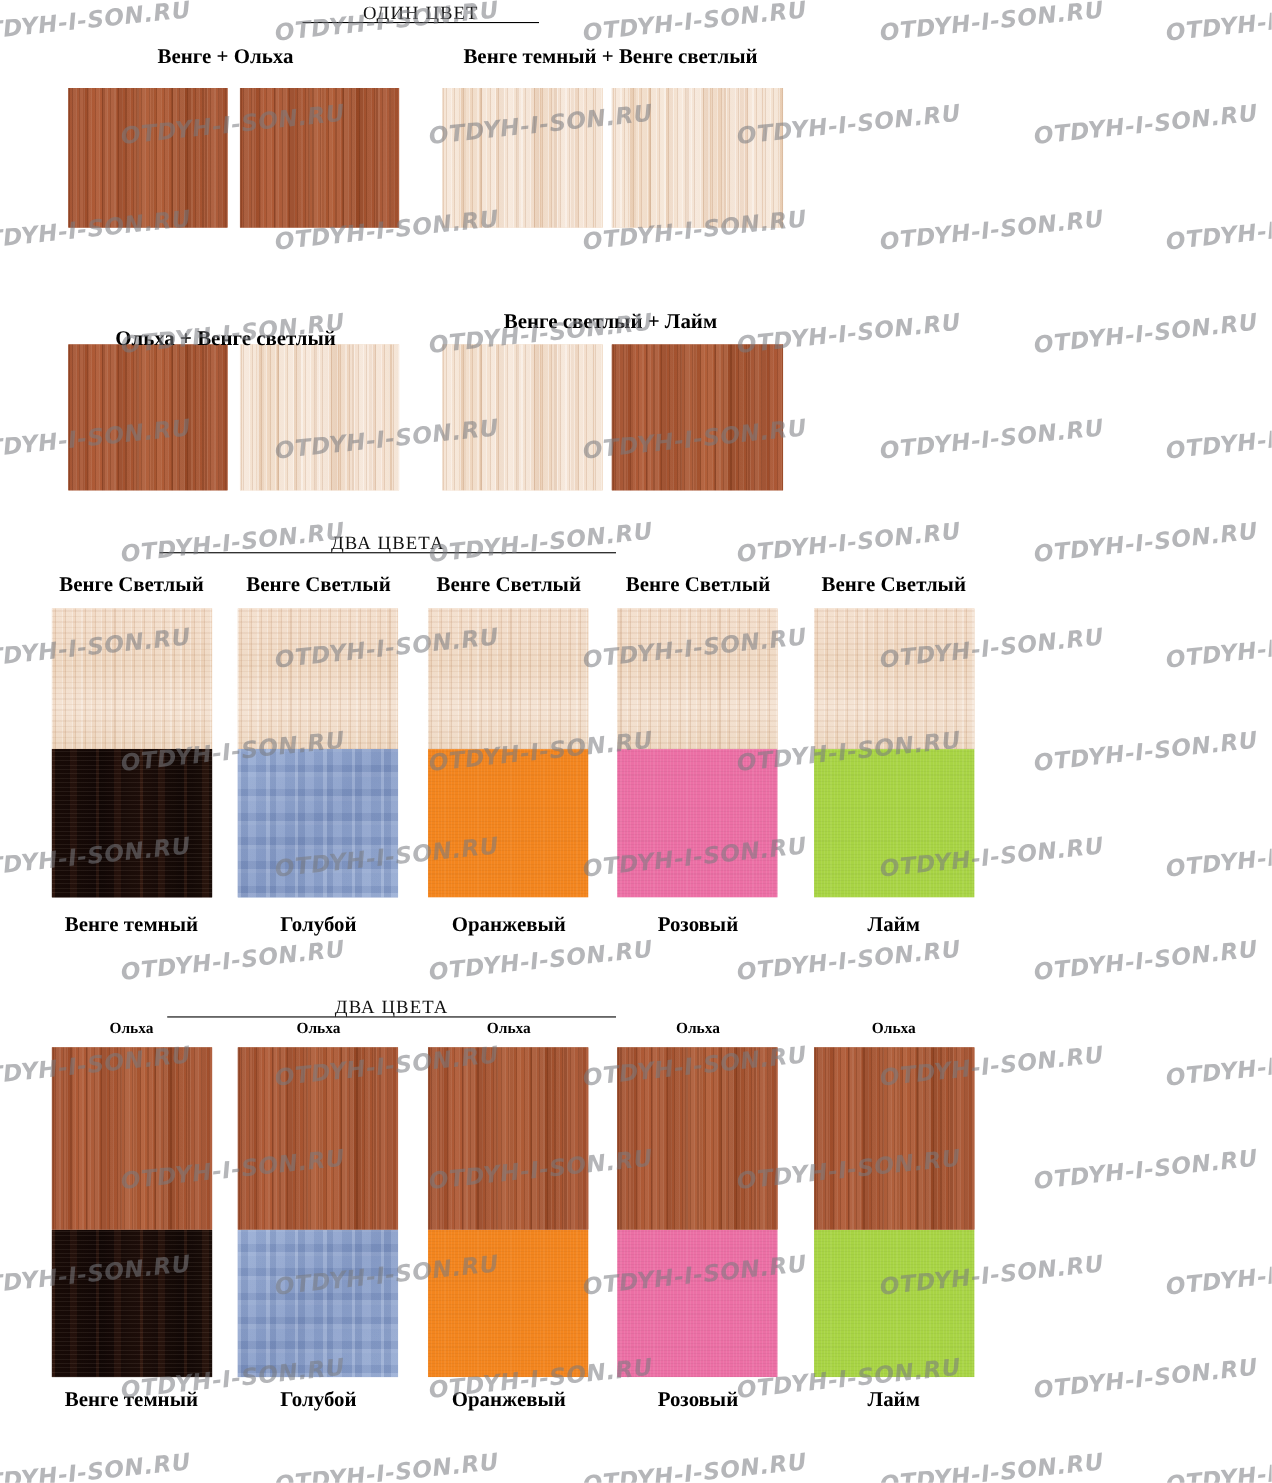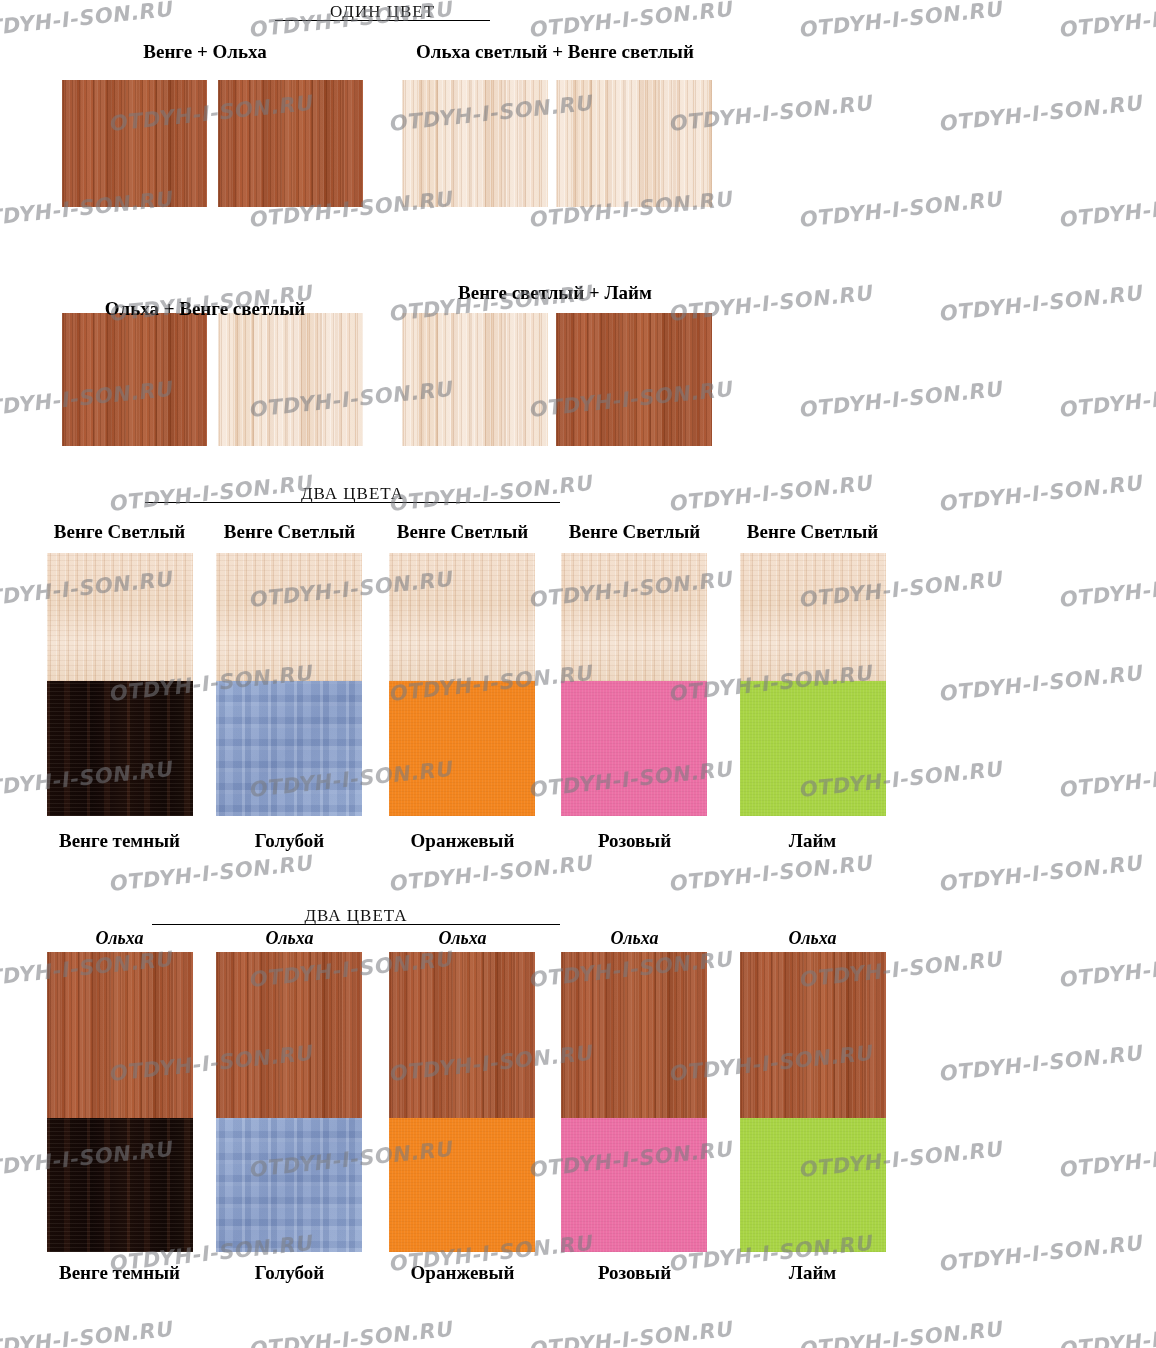--- a/index.html
+++ b/index.html
@@ -46,21 +46,21 @@
   .lbl{
     position:absolute;
     font-family:"Liberation Serif", serif;
     font-weight:bold;
     font-size:19px;
     color:#000;
     white-space:nowrap;
     z-index:30;
     text-align:center;
   }
-  .lbl.small{font-size:18px;font-style:italic;}
+  .lbl.small{font-size:14px;}
 
   
   .sw{position:absolute;z-index:10;overflow:hidden;}
   .half{position:absolute;left:0;width:100%;overflow:hidden;}
 
   
   .tex-olha{
     width:100%;height:100%;
     background-color:#a8512c;
     background-image:
@@ -176,21 +176,21 @@
 </style>
 </head>
 <body>
 
 <div class="sect-head" style="left:275px;top:2px;width:215px;">
   <span>ОДИН ЦВЕТ</span>
   <span class="rule"></span>
 </div>
 
 <div class="lbl" style="left:60px;top:41px;width:290px;">Венге + Ольха</div>
-<div class="lbl" style="left:380px;top:41px;width:350px;">Ольха светлый  + Венге светлый</div>
+<div class="lbl" style="left:380px;top:41px;width:350px;">Венге темный  + Венге светлый</div>
 
 <div class="sw" style="left:62px;top:80px;width:145px;height:127px;">
   <div class="tex-olha"></div>
 </div>
 <div class="sw" style="left:218px;top:80px;width:145px;height:127px;">
   <div class="tex-olha"></div>
 </div>
 <div class="sw" style="left:402px;top:80px;width:146px;height:127px;">
   <div class="tex-venge-light"></div>
 </div>

